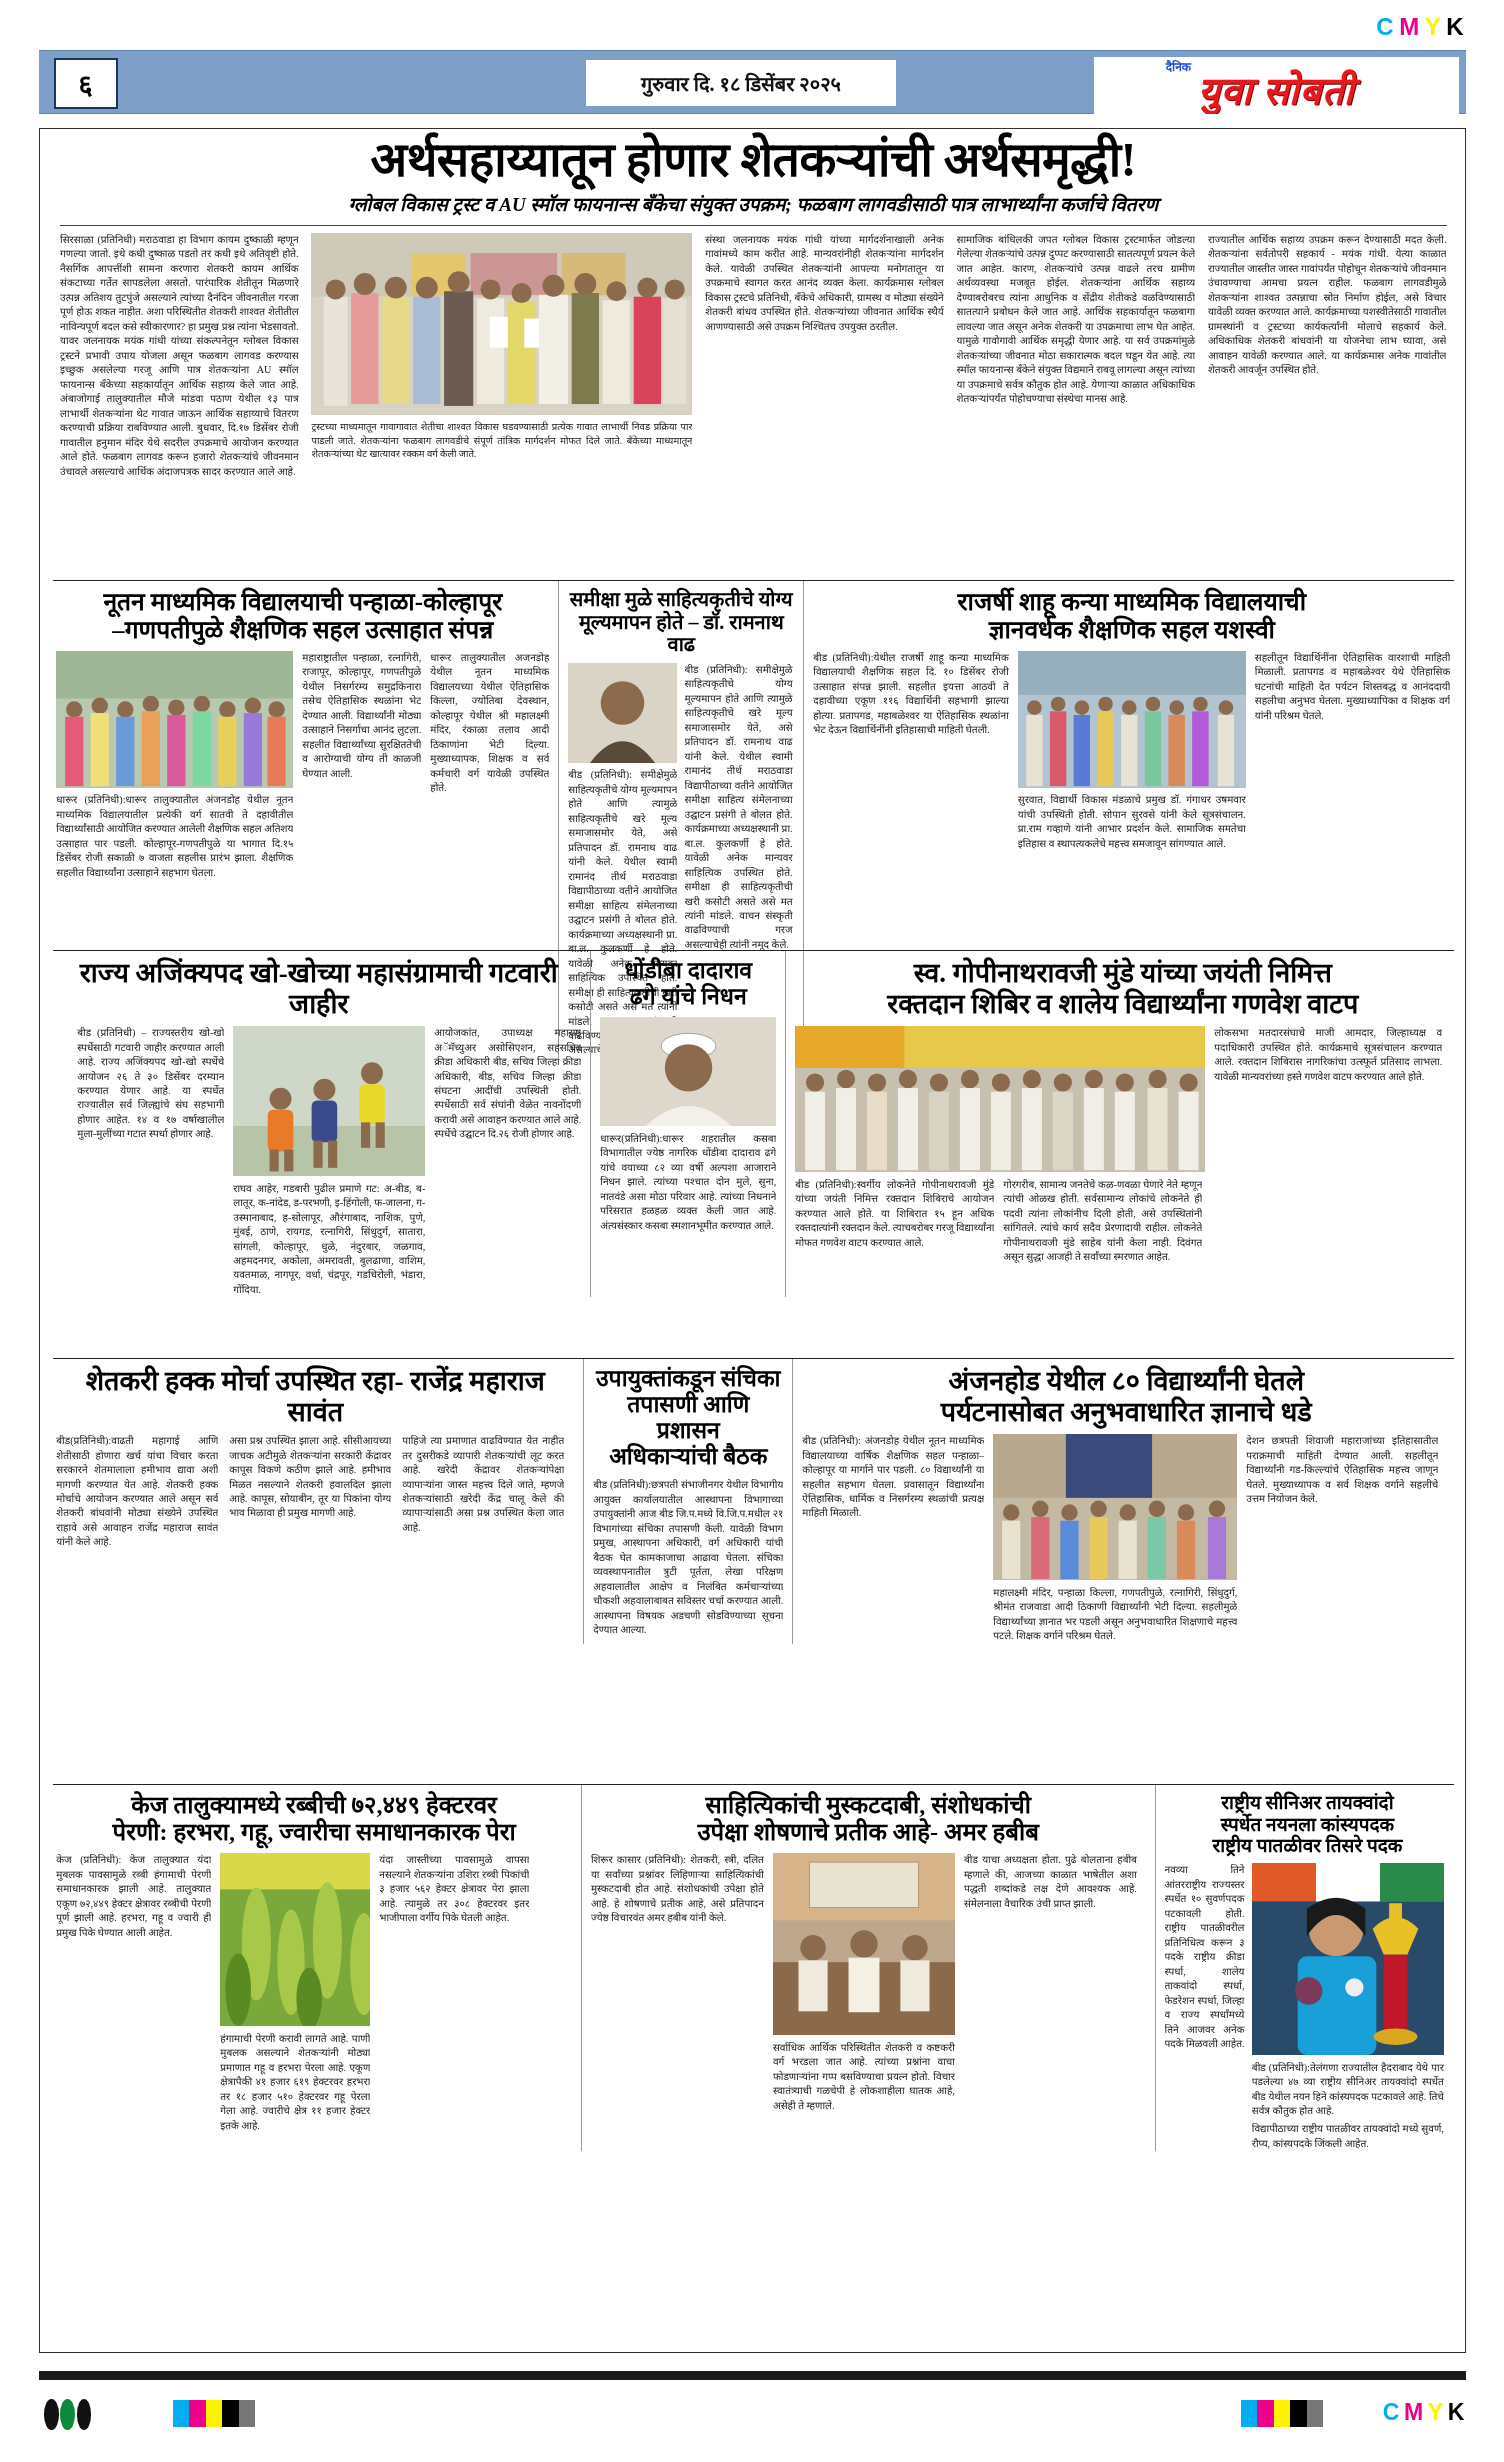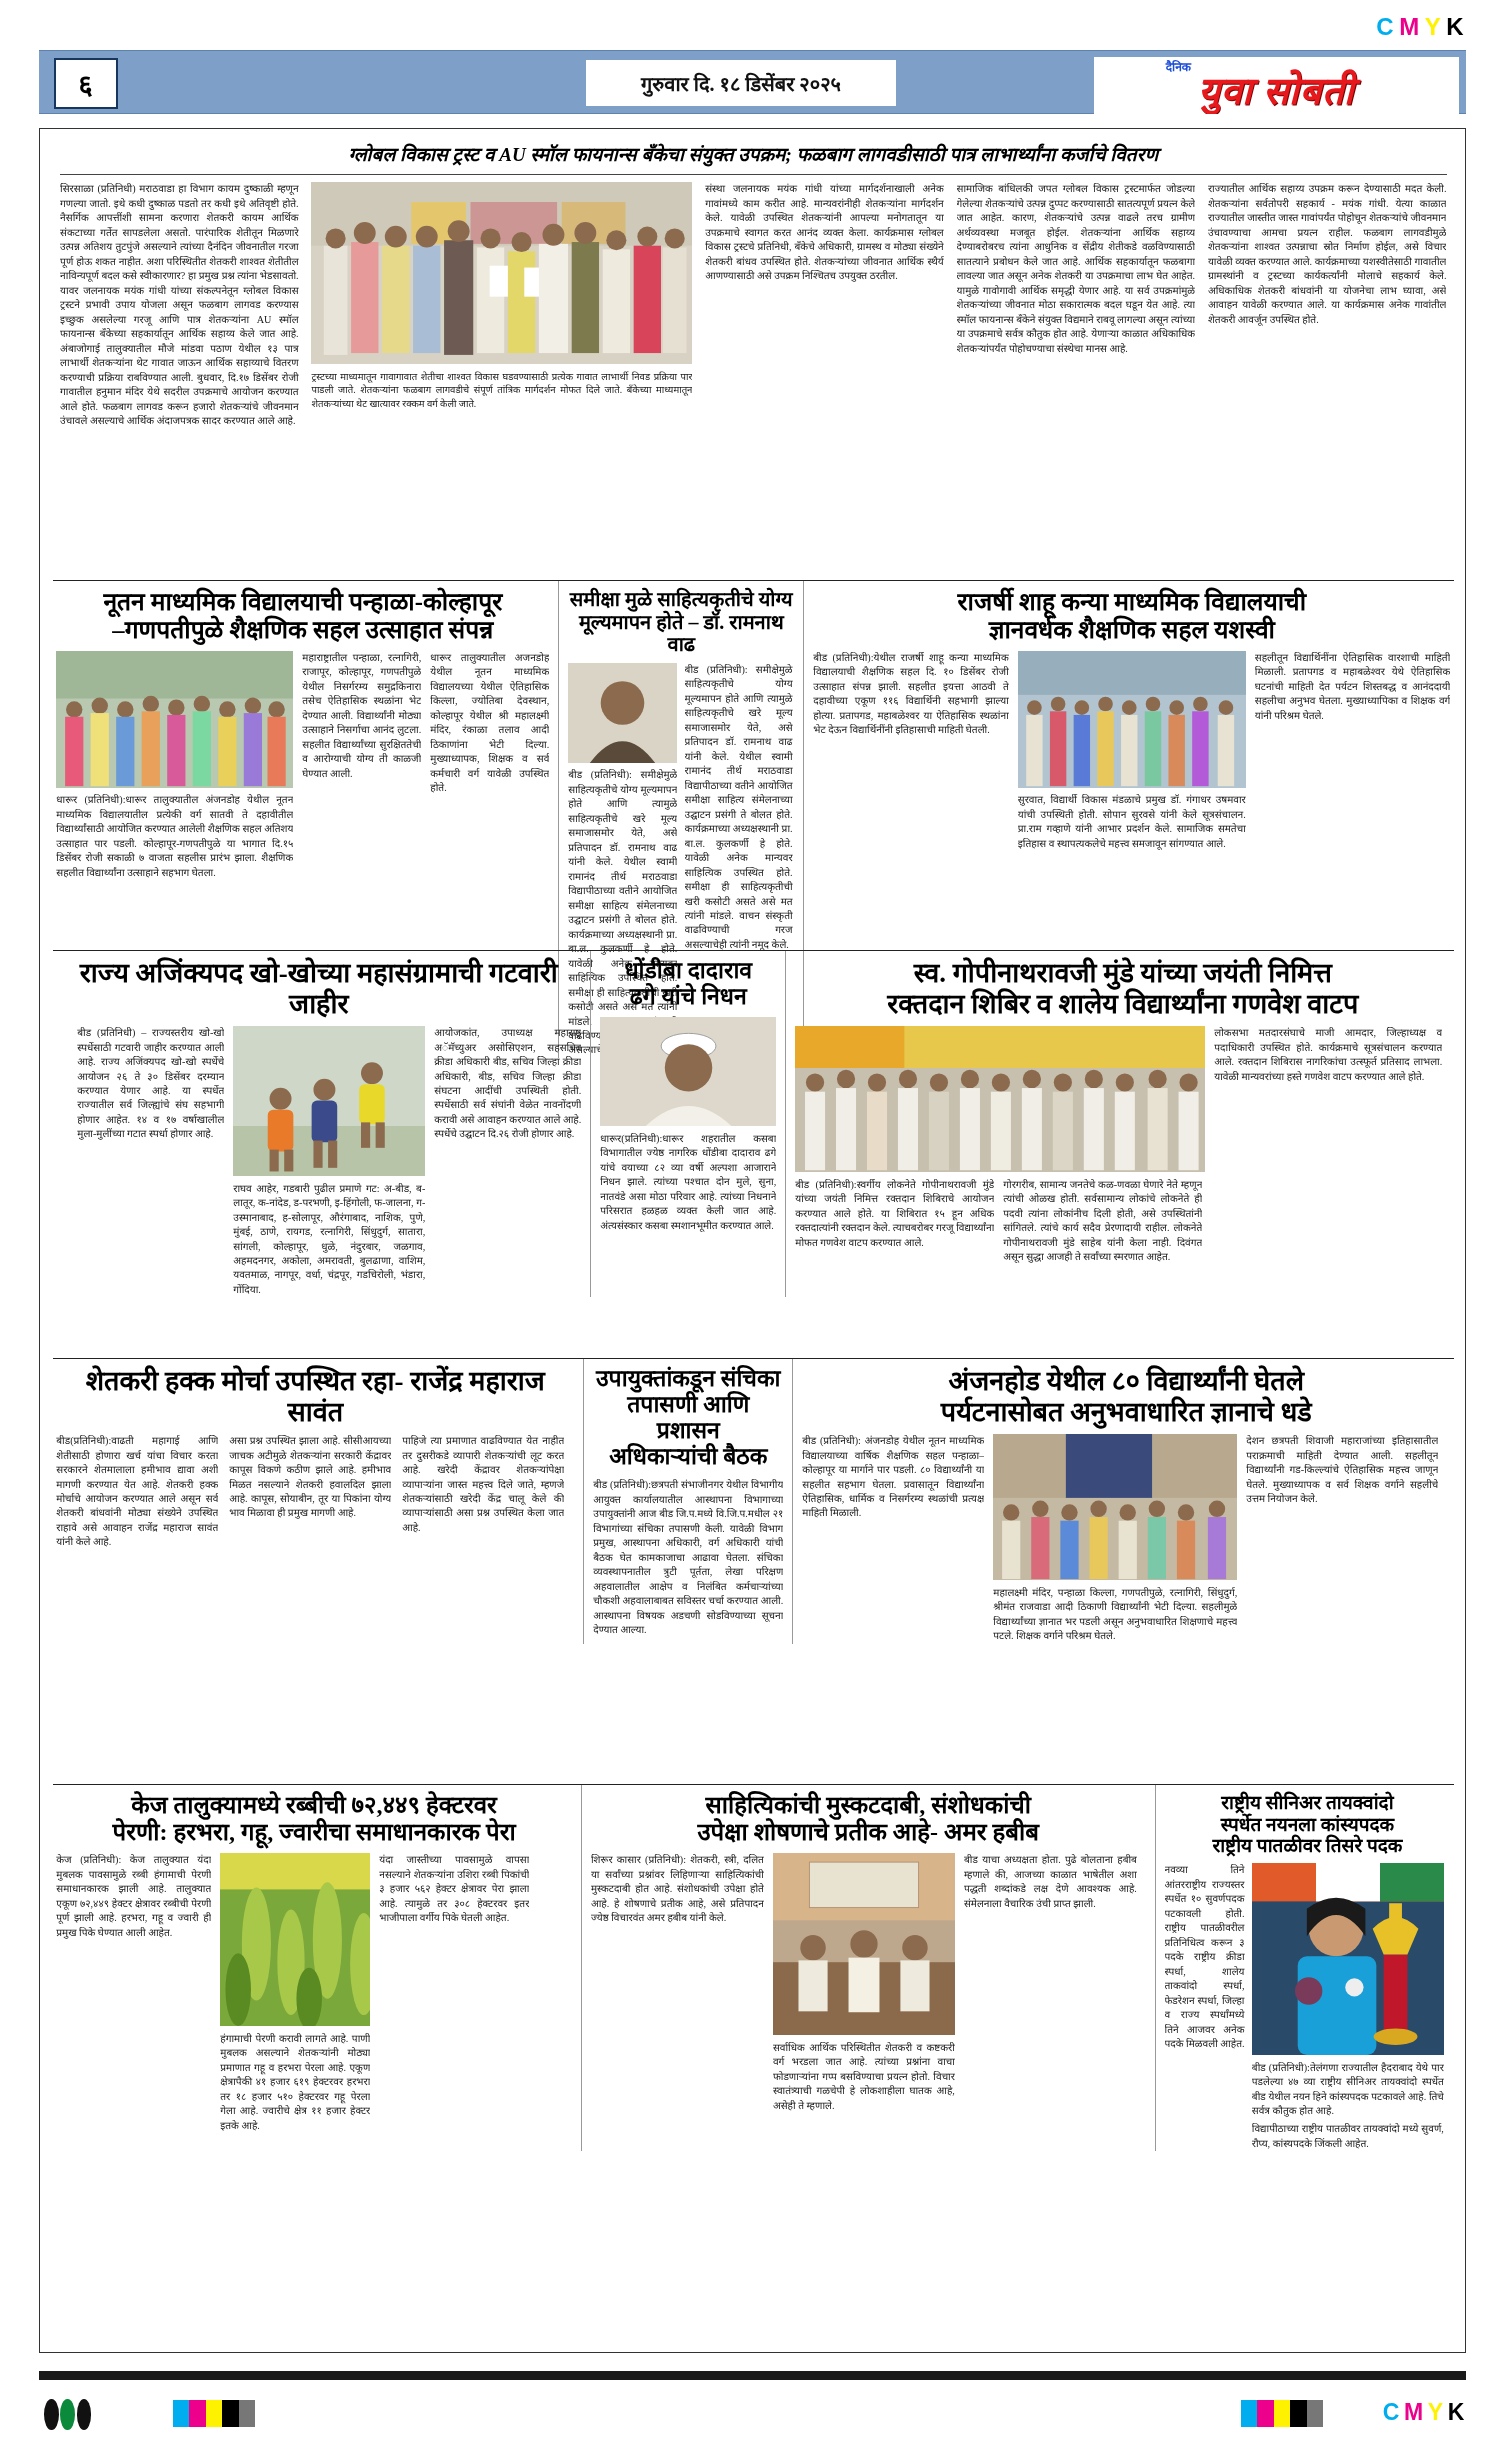--- a/index.html
+++ b/index.html
@@ -132,20 +132,21 @@
     <div class="date-box">गुरुवार दि. १८ डिसेंबर २०२५</div>
     <div class="logo-box">
       <div class="logo-small">दैनिक</div>
       <div class="logo-main">युवा सोबती</div>
     </div>
   </div>
 
   <div class="frame">
 
     <div class="lead">
+      <div class="lead-title hl">अर्थसहाय्यातून होणार शेतकऱ्यांची अर्थसमृद्धी!</div>
       <div class="lead-sub">ग्लोबल विकास ट्रस्ट व AU स्मॉल फायनान्स बँकेचा संयुक्त उपक्रम; फळबाग लागवडीसाठी पात्र लाभार्थ्यांना कर्जाचे वितरण</div>
       <div class="lead-rule"></div>
       <div class="lead-body">
         <div class="col body-col">सिरसाळा (प्रतिनिधी) मराठवाडा हा विभाग कायम दुष्काळी म्हणून गणल्या जातो. इथे कधी दुष्काळ पडतो तर कधी इथे अतिवृष्टी होते. नैसर्गिक आपत्तींशी सामना करणारा शेतकरी कायम आर्थिक संकटाच्या गर्तेत सापडलेला असतो. पारंपारिक शेतीतून मिळणारे उत्पन्न अतिशय तुटपुंजे असल्याने त्यांच्या दैनंदिन जीवनातील गरजा पूर्ण होऊ शकत नाहीत. अशा परिस्थितीत शेतकरी शाश्वत शेतीतील नाविन्यपूर्ण बदल कसे स्वीकारणार? हा प्रमुख प्रश्न त्यांना भेडसावतो. यावर जलनायक मयंक गांधी यांच्या संकल्पनेतून ग्लोबल विकास ट्रस्टने प्रभावी उपाय योजला असून फळबाग लागवड करण्यास इच्छुक असलेल्या गरजू आणि पात्र शेतकऱ्यांना AU स्मॉल फायनान्स बँकेच्या सहकार्यातून आर्थिक सहाय्य केले जात आहे. अंबाजोगाई तालुक्यातील मौजे मांडवा पठाण येथील १३ पात्र लाभार्थी शेतकऱ्यांना थेट गावात जाऊन आर्थिक सहाय्याचे वितरण करण्याची प्रक्रिया राबविण्यात आली. बुधवार, दि.१७ डिसेंबर रोजी गावातील हनुमान मंदिर येथे सदरील उपक्रमाचे आयोजन करण्यात आले होते. फळबाग लागवड करून हजारो शेतकऱ्यांचे जीवनमान उंचावले असल्याचे आर्थिक अंदाजपत्रक सादर करण्यात आले आहे.</div>
         <div style="width:383px;">
           <div class="photo lead-photo">
             <svg width="381" height="182" viewBox="0 0 418 200" preserveAspectRatio="none">
               <rect width="418" height="200" fill="#d8d2c4"></rect>
               <rect y="0" width="418" height="70" fill="#cfc9ba"></rect>
               <rect x="110" y="22" width="60" height="46" fill="#e8c75a" opacity=".8"></rect>

